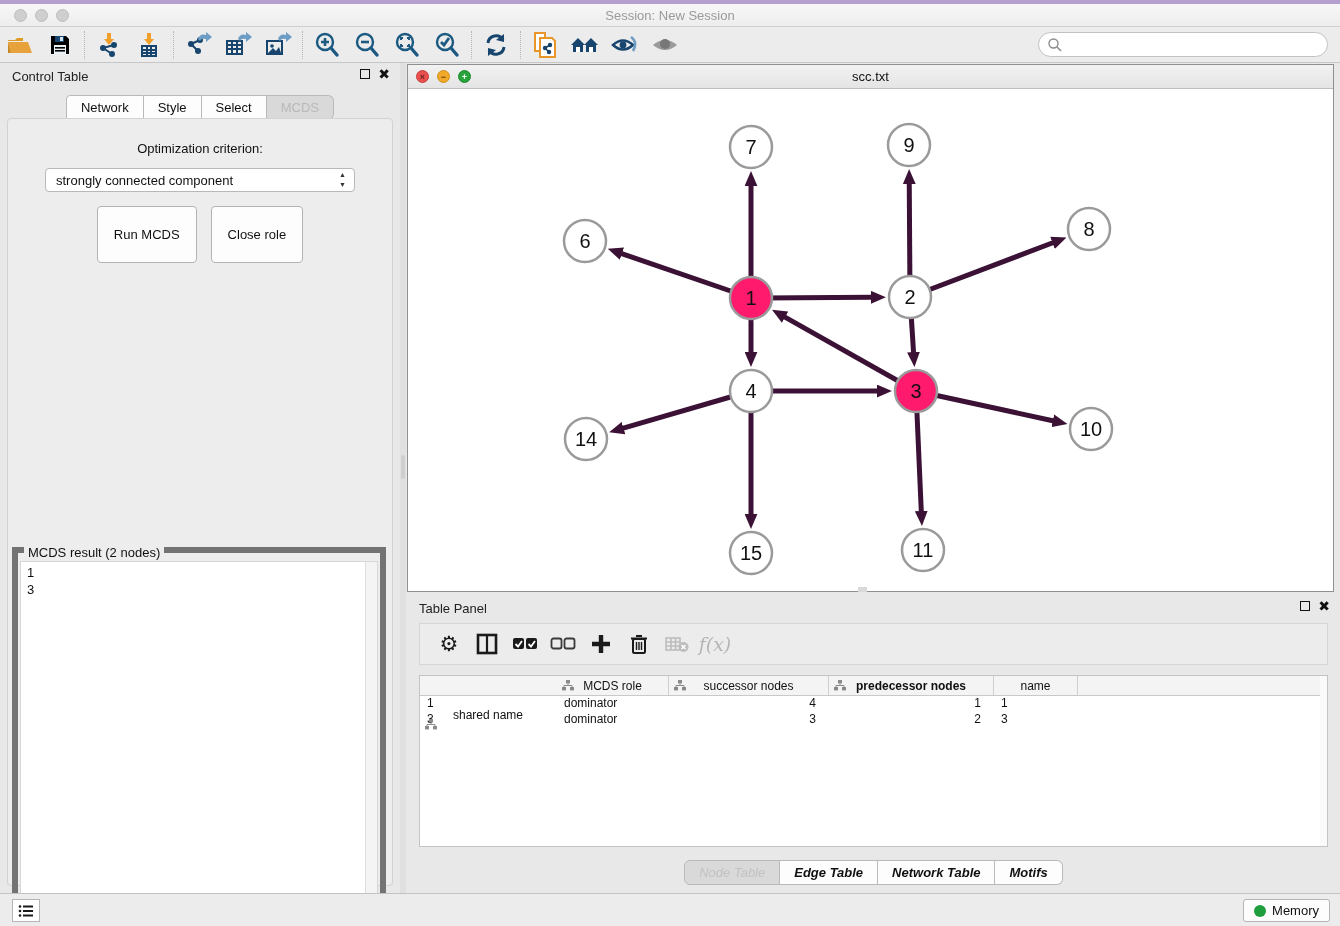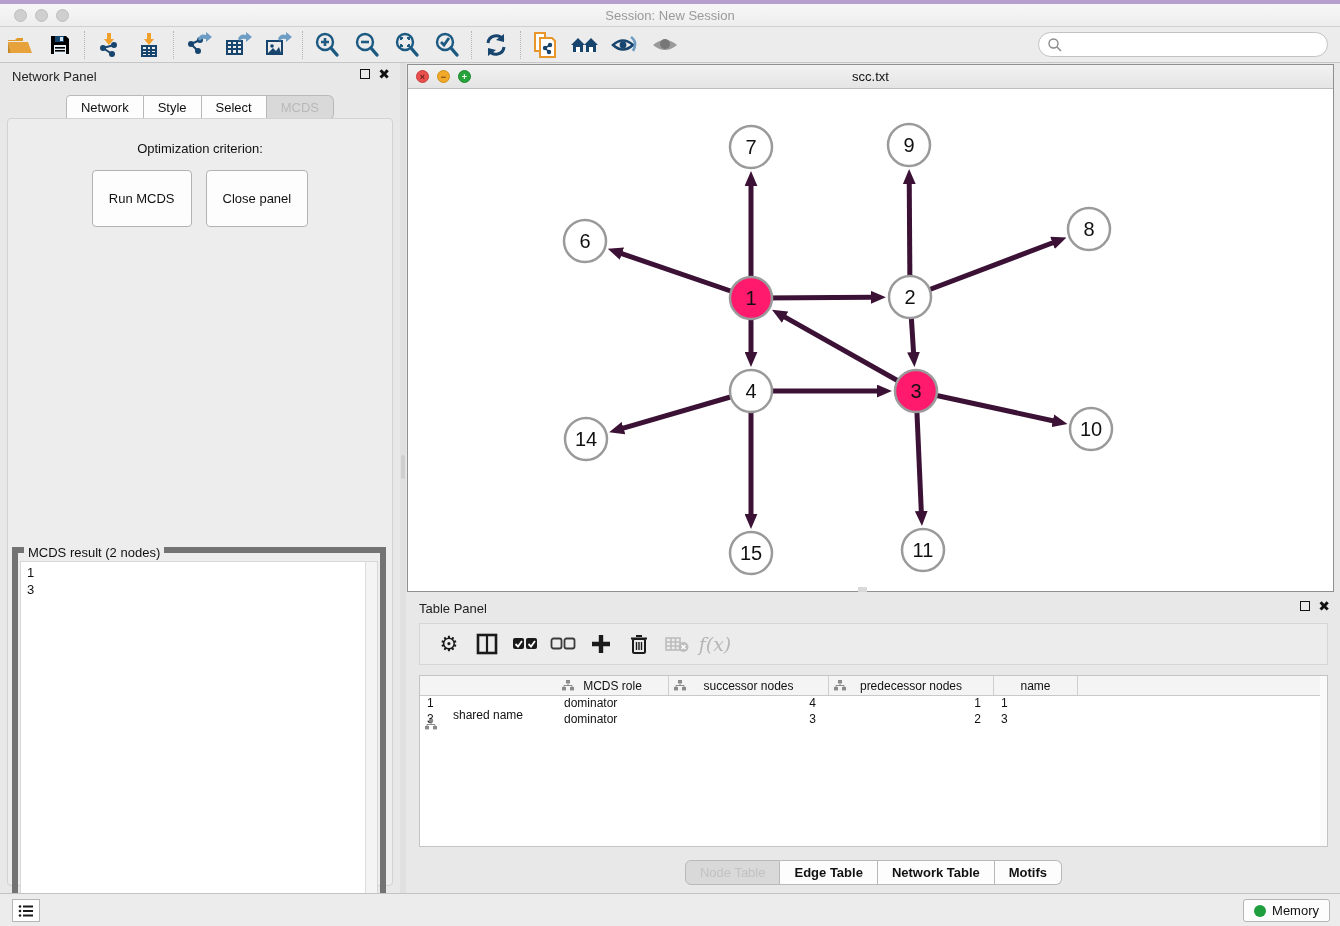--- a/index.html
+++ b/index.html
@@ -93,21 +93,21 @@
     background:#fafafa; border:1px solid #c4c4c4; border-left:none; }
   .thead { display:flex; height:20px; background:#f4f4f4; border-bottom:1px solid #c9c9c9; }
   .th { position:relative; display:flex; align-items:center; justify-content:center;
     font-size:12px; color:#111; border-right:1px solid #cfcfcf; background:#f4f4f4; }
   .th .tree-ic { position:absolute; left:5px; top:4px; }
   .trow { display:flex; height:16px; font-size:12px; color:#111; }
   .td { overflow:hidden; white-space:nowrap; }
   .td.left { text-align:left; padding-left:7px; }
   .td.right { text-align:right; padding-right:13px; }
 
-  .ttab-row { position:absolute; left:0; bottom:8px; width:100%; text-align:center; }
+  .ttab-row { position:absolute; left:0; bottom:8px; width:100%; text-align:center;font-style:italic; }
   .ttabs { display:inline-flex; }
   .ttab { font-size:13px; font-weight:bold; padding:4px 14px; background:#fdfdfd;
     border:1px solid #b9b9b9; border-left:none; color:#111; }
   .ttab:first-child { border-left:1px solid #b9b9b9; border-radius:6px 0 0 6px; }
   .ttab:last-child { border-radius:0 6px 6px 0; }
   .ttab.active { background:#d9d9d9; color:#c2c2c2; font-weight:normal; }
 
   
   .statusbar { position:absolute; left:0; top:893px; width:1340px; height:33px;
     background:#ececec; border-top:1px solid #c3c3c3; }
@@ -269,39 +269,43 @@
     <svg class="search-glass" width="16" height="16" viewBox="0 0 16 16">
       <circle cx="6.5" cy="6.5" r="4.5" fill="none" stroke="#8a8a8a" stroke-width="1.4"></circle>
       <path d="M10 10 L14 14" stroke="#8a8a8a" stroke-width="1.6"></path>
     </svg>
     <input class="search-input" type="text" placeholder="" style="">
   </div>
 </div>
 
 <div class="control-panel">
   <div class="panel-header">
-    <span class="panel-title">Network Panel</span>
+    <span class="panel-title">Control Table</span>
     <span class="panel-icons">
       <span class="float-icon"></span>
       <span class="close-icon">✖</span>
     </span>
   </div>
   <div class="ctab-row">
     <span class="ctabs" id="ctabs">
         <span class="ctab">Network</span>
         <span class="ctab">Style</span>
         <span class="ctab">Select</span>
         <span class="ctab active">MCDS</span>
       </span>
   </div>
   <div class="cp-content">
     <div class="opt-label">Optimization criterion:</div>
+    <div class="criterion-select">
+      <span>strongly connected component</span>
+      <span class="sel-arrows">▲<br>▼</span>
+    </div>
     <div class="btn-row">
       <button class="cbtn">Run MCDS</button>
-      <button class="cbtn">Close panel</button>
+      <button class="cbtn">Close role</button>
     </div>
     <div class="result-fieldset">
       <span class="result-legend">MCDS result (2 nodes)</span>
       <div class="result-area">
         <div id="result-lines">
             <div>1</div>
             <div>3</div>
           </div>
         <div class="result-scroll"></div>
       </div>
@@ -452,21 +456,21 @@
         </div>
         <div class="th" style="width: 160px;">
           <svg class="tree-ic" width="12" height="11" viewBox="0 0 12 11">
             <rect x="4" y="0" width="4" height="3.4" fill="#8a8a8a"></rect>
             <rect x="0" y="7" width="4" height="3.4" fill="#8a8a8a"></rect>
             <rect x="8" y="7" width="4" height="3.4" fill="#8a8a8a"></rect>
             <path d="M6 3.4 L6 5.5 M2 7 L2 5.5 L10 5.5 L10 7" fill="none" stroke="#8a8a8a" stroke-width="1"></path>
           </svg>
           <span>successor nodes</span>
         </div>
-        <div class="th" style="width: 165px;">
+        <div class="th" style="width: 165px; font-weight: bold;">
           <svg class="tree-ic" width="12" height="11" viewBox="0 0 12 11">
             <rect x="4" y="0" width="4" height="3.4" fill="#8a8a8a"></rect>
             <rect x="0" y="7" width="4" height="3.4" fill="#8a8a8a"></rect>
             <rect x="8" y="7" width="4" height="3.4" fill="#8a8a8a"></rect>
             <path d="M6 3.4 L6 5.5 M2 7 L2 5.5 L10 5.5 L10 7" fill="none" stroke="#8a8a8a" stroke-width="1"></path>
           </svg>
           <span>predecessor nodes</span>
         </div>
         <div class="th" style="width: 84px;">
           <span>name</span>

